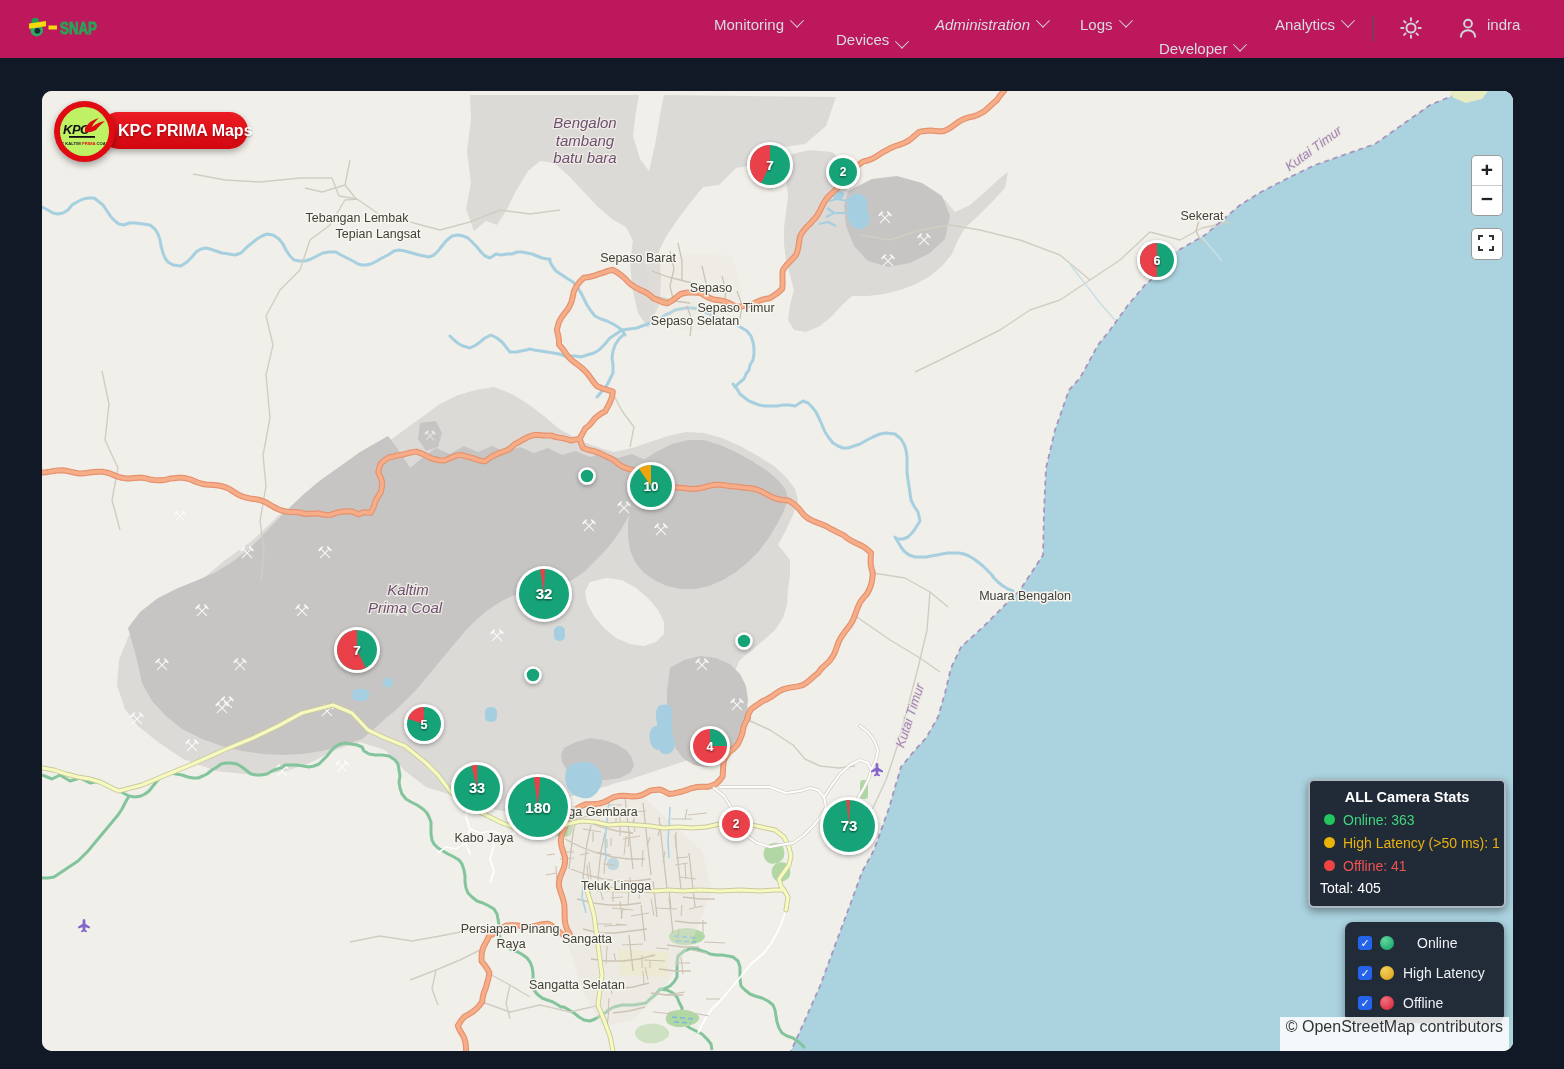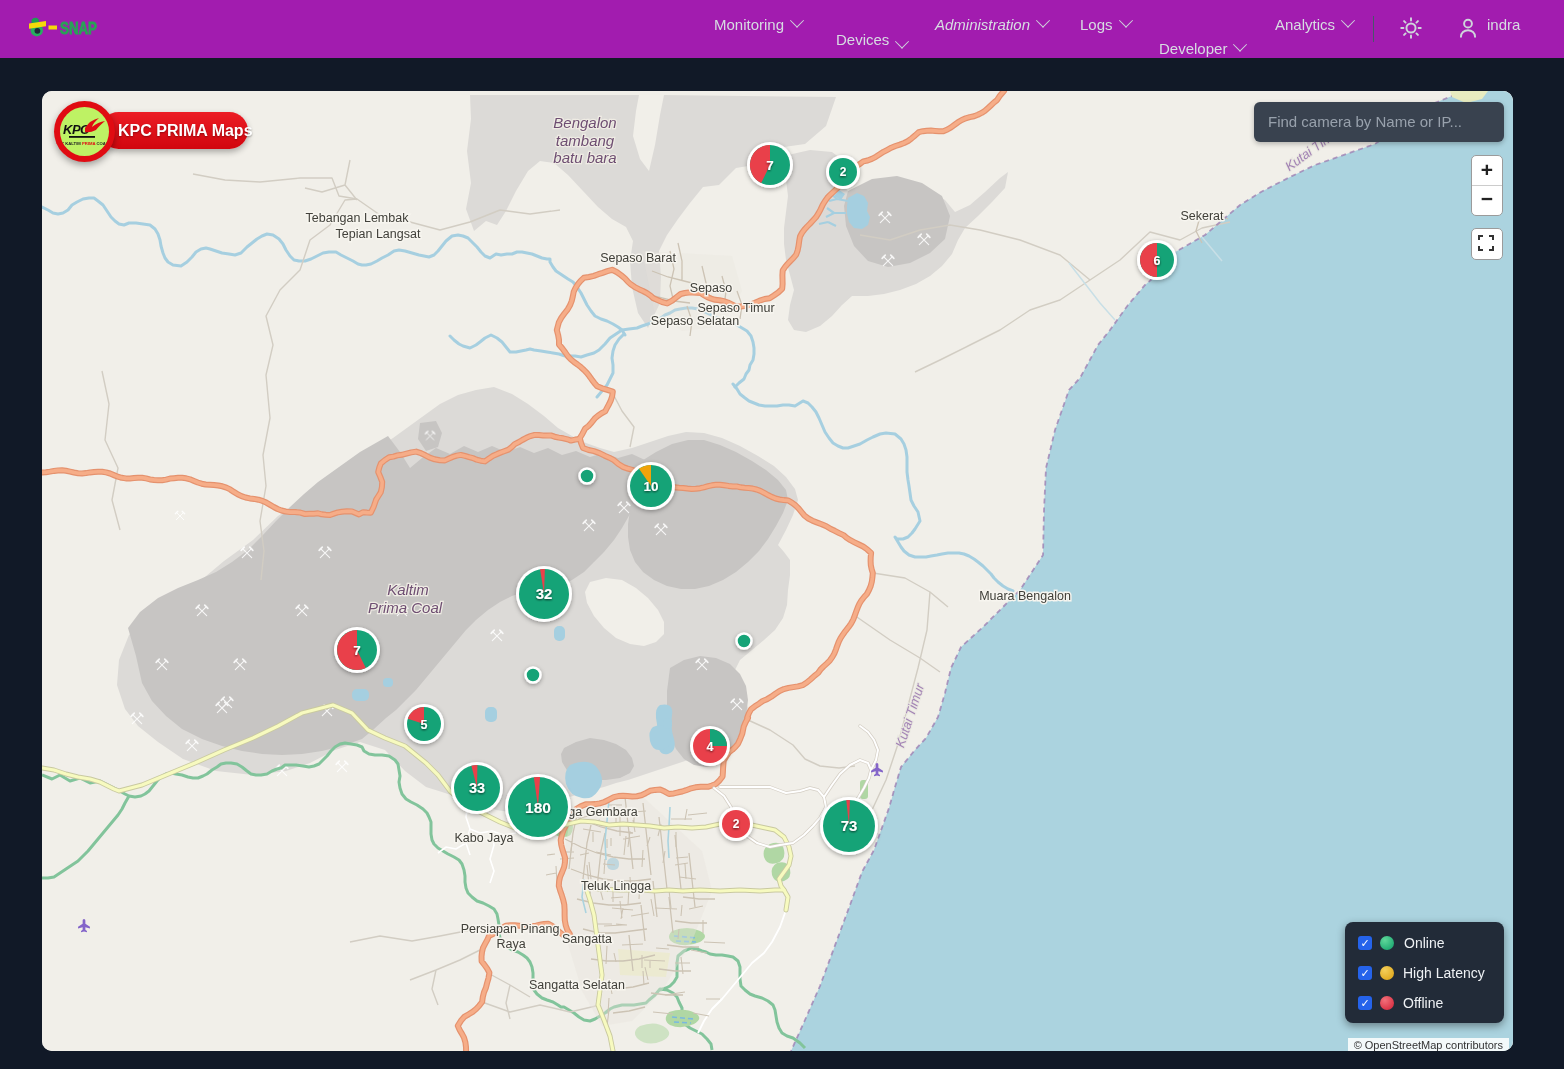--- a/index.html
+++ b/index.html
@@ -1,16 +1,16 @@
 <!DOCTYPE html>
 <html><head>
 <meta charset="utf-8">
 <style>
 html,body{margin:0;padding:0;background:#111927;width:1564px;height:1069px;overflow:hidden;font-family:"Liberation Sans",sans-serif;}
-#nav{position:absolute;left:0;top:0;width:1564px;height:58px;background:#a21caf;}
+#nav{position:absolute;left:0;top:0;width:1564px;height:58px;background:#be185d;}
 .menu{position:absolute;top:0;height:48px;display:flex;align-items:center;color:#d7dce2;font-size:15px;}
 .chev{display:inline-block;width:9px;height:9px;border-right:1.6px solid #cfd5db;border-bottom:1.6px solid #cfd5db;transform:rotate(45deg) translate(-1px,-1px);margin-left:8px;margin-top:-4px;}
 #map{position:absolute;left:42px;top:91px;width:1471px;height:960px;border-radius:10px;overflow:hidden;background:#f1efe9;}
 #map svg.base{position:absolute;left:0;top:0;}
 .ov{position:absolute;}
 .lbl{font-size:12.5px;fill:#41403a;stroke:#f7f5ef;stroke-width:2.8px;paint-order:stroke;font-family:"Liberation Sans",sans-serif;text-anchor:middle;}
 .plbl{font-size:15px;font-style:italic;fill:#6e4e72;stroke:#efece4;stroke-width:2.5px;paint-order:stroke;text-anchor:middle;font-family:"Liberation Sans",sans-serif;}
 .klbl{font-size:13px;fill:#a383b5;stroke:#e9e7e0;stroke-width:2px;paint-order:stroke;text-anchor:middle;font-style:italic;font-family:"Liberation Sans",sans-serif;}
 .num{fill:#fff;font-weight:bold;text-anchor:middle;font-family:"Liberation Sans",sans-serif;}
 </style>
@@ -341,48 +341,52 @@
 <div class="ov" style="left:18px;top:16px;width:49px;height:49px;border-radius:50%;background:#bef264;overflow:hidden;">
   <svg width="49" height="49" viewBox="0 0 49 49">
     <text x="16" y="27" font-size="13" font-weight="bold" font-style="italic" fill="#111" font-family="Liberation Sans" text-anchor="middle" letter-spacing="-0.5">KPC</text>
     <path d="M25,21 q5,-8 14,-10 q-6,5 -7,9 q6,-5 13,-6 q-7,6 -9,9 q-6,3 -11,2 Z" fill="#e00b12"></path>
     <rect x="9" y="29" width="26" height="1.8" fill="#111"></rect>
     <text x="24.5" y="37.5" font-size="4.2" font-weight="bold" fill="#222" font-family="Liberation Sans" text-anchor="middle">'T KALTIM <tspan fill="#e00b12">PRIMA</tspan> COAL</text>
   </svg>
 </div>
 <div class="ov" style="left:76px;top:25px;width:130px;height:30px;color:#fff;font-weight:bold;font-size:16px;text-align:center;line-height:30px;white-space:nowrap;text-shadow:0 1px 2px rgba(0,0,0,.35);">KPC PRIMA Maps</div>
 
-<div class="ov" style="left:1212px;top:11px;width:250px;height:40px;background:#39424f;border-radius:6px;box-shadow:0 2px 5px rgba(0,0,0,.25);">
-  <div style="color:#98a1ac;font-size:15px;line-height:40px;padding-left:14px;">Find camera by Name or IP...</div>
-</div>
 
 <div class="ov" style="left:1429px;top:64px;width:30px;height:59px;background:#fff;border:1px solid #9b9b9b;border-radius:5px;">
   <div style="height:29px;text-align:center;font-size:21px;font-weight:bold;color:#222;line-height:27px;border-bottom:1px solid #ccc;">+</div>
   <div style="height:29px;text-align:center;font-size:21px;font-weight:bold;color:#222;line-height:25px;">−</div>
 </div>
 
 <div class="ov" style="left:1429px;top:137px;width:30px;height:30px;background:#fff;border:1px solid #9b9b9b;border-radius:5px;">
   <svg width="16" height="16" viewBox="0 0 16 16" style="margin:6px;" fill="none" stroke="#333" stroke-width="2">
     <path d="M1,5 V1 H5 M11,1 H15 V5 M15,11 V15 H11 M5,15 H1 V11"></path>
   </svg>
 </div>
 
+<div class="ov" style="left:1266px;top:688px;width:194px;height:125px;background:#212a37;border:2px solid #aeb8c2;border-radius:6px;box-shadow:0 3px 8px rgba(0,0,0,.4);color:#fff;font-size:14px;">
+  <div style="text-align:center;font-weight:bold;font-size:14.5px;margin-top:8px;">ALL Camera Stats</div>
+  <div style="margin:7px 0 0 14px;color:#3fd57f;"><span style="display:inline-block;width:11px;height:11px;border-radius:50%;background:#22c55e;margin-right:8px;"></span>Online: 363</div>
+  <div style="margin:7px 0 0 14px;color:#eab211;"><span style="display:inline-block;width:11px;height:11px;border-radius:50%;background:#eab308;margin-right:8px;"></span>High Latency (&gt;50 ms): 1</div>
+  <div style="margin:7px 0 0 14px;color:#f05252;"><span style="display:inline-block;width:11px;height:11px;border-radius:50%;background:#ef4444;margin-right:8px;"></span>Offline: 41</div>
+  <div style="margin:6px 0 0 10px;color:#fff;">Total: 405</div>
+</div>
 
 <div class="ov" style="left:1303px;top:831px;width:159px;height:101px;background:#222b38;border-radius:8px;box-shadow:0 3px 8px rgba(0,0,0,.4);color:#eef1f4;font-size:14px;">
   <div style="display:flex;align-items:center;margin:13px 0 0 13px;">
     <span style="width:14px;height:14px;background:#2563eb;border-radius:3px;display:inline-flex;align-items:center;justify-content:center;color:#fff;font-size:11px;">✓</span>
     <span style="width:14px;height:14px;border-radius:50%;background:radial-gradient(circle at 35% 30%,#5fd79a,#0e9e68);margin-left:8px;"></span>
-    <span style="margin-left:10px;">Online</span>
+    <span style="margin-left:23px;">Online</span>
   </div>
   <div style="display:flex;align-items:center;margin:14px 0 0 13px;">
     <span style="width:14px;height:14px;background:#2563eb;border-radius:3px;display:inline-flex;align-items:center;justify-content:center;color:#fff;font-size:11px;">✓</span>
     <span style="width:14px;height:14px;border-radius:50%;background:radial-gradient(circle at 35% 30%,#f4cf5a,#dba010);margin-left:8px;"></span>
     <span style="margin-left:9px;">High Latency</span>
   </div>
   <div style="display:flex;align-items:center;margin:14px 0 0 13px;">
     <span style="width:14px;height:14px;background:#2563eb;border-radius:3px;display:inline-flex;align-items:center;justify-content:center;color:#fff;font-size:11px;">✓</span>
     <span style="width:14px;height:14px;border-radius:50%;background:radial-gradient(circle at 35% 30%,#f2707a,#d32035);margin-left:8px;"></span>
     <span style="margin-left:9px;">Offline</span>
   </div>
 </div>
 
-<div class="ov" style="right:4px;bottom:0px;background:rgba(255,255,255,.85);font-size:11px;color:#333;padding:1px 6px 0 6px;">© OpenStreetMap contributors</div>
+<div class="ov" style="right:4px;bottom:0px;background:rgba(255,255,255,.85);font-size:16px;color:#333;padding:1px 6px 15px 6px;">© OpenStreetMap contributors</div>
 </div>
 
 </body></html>

